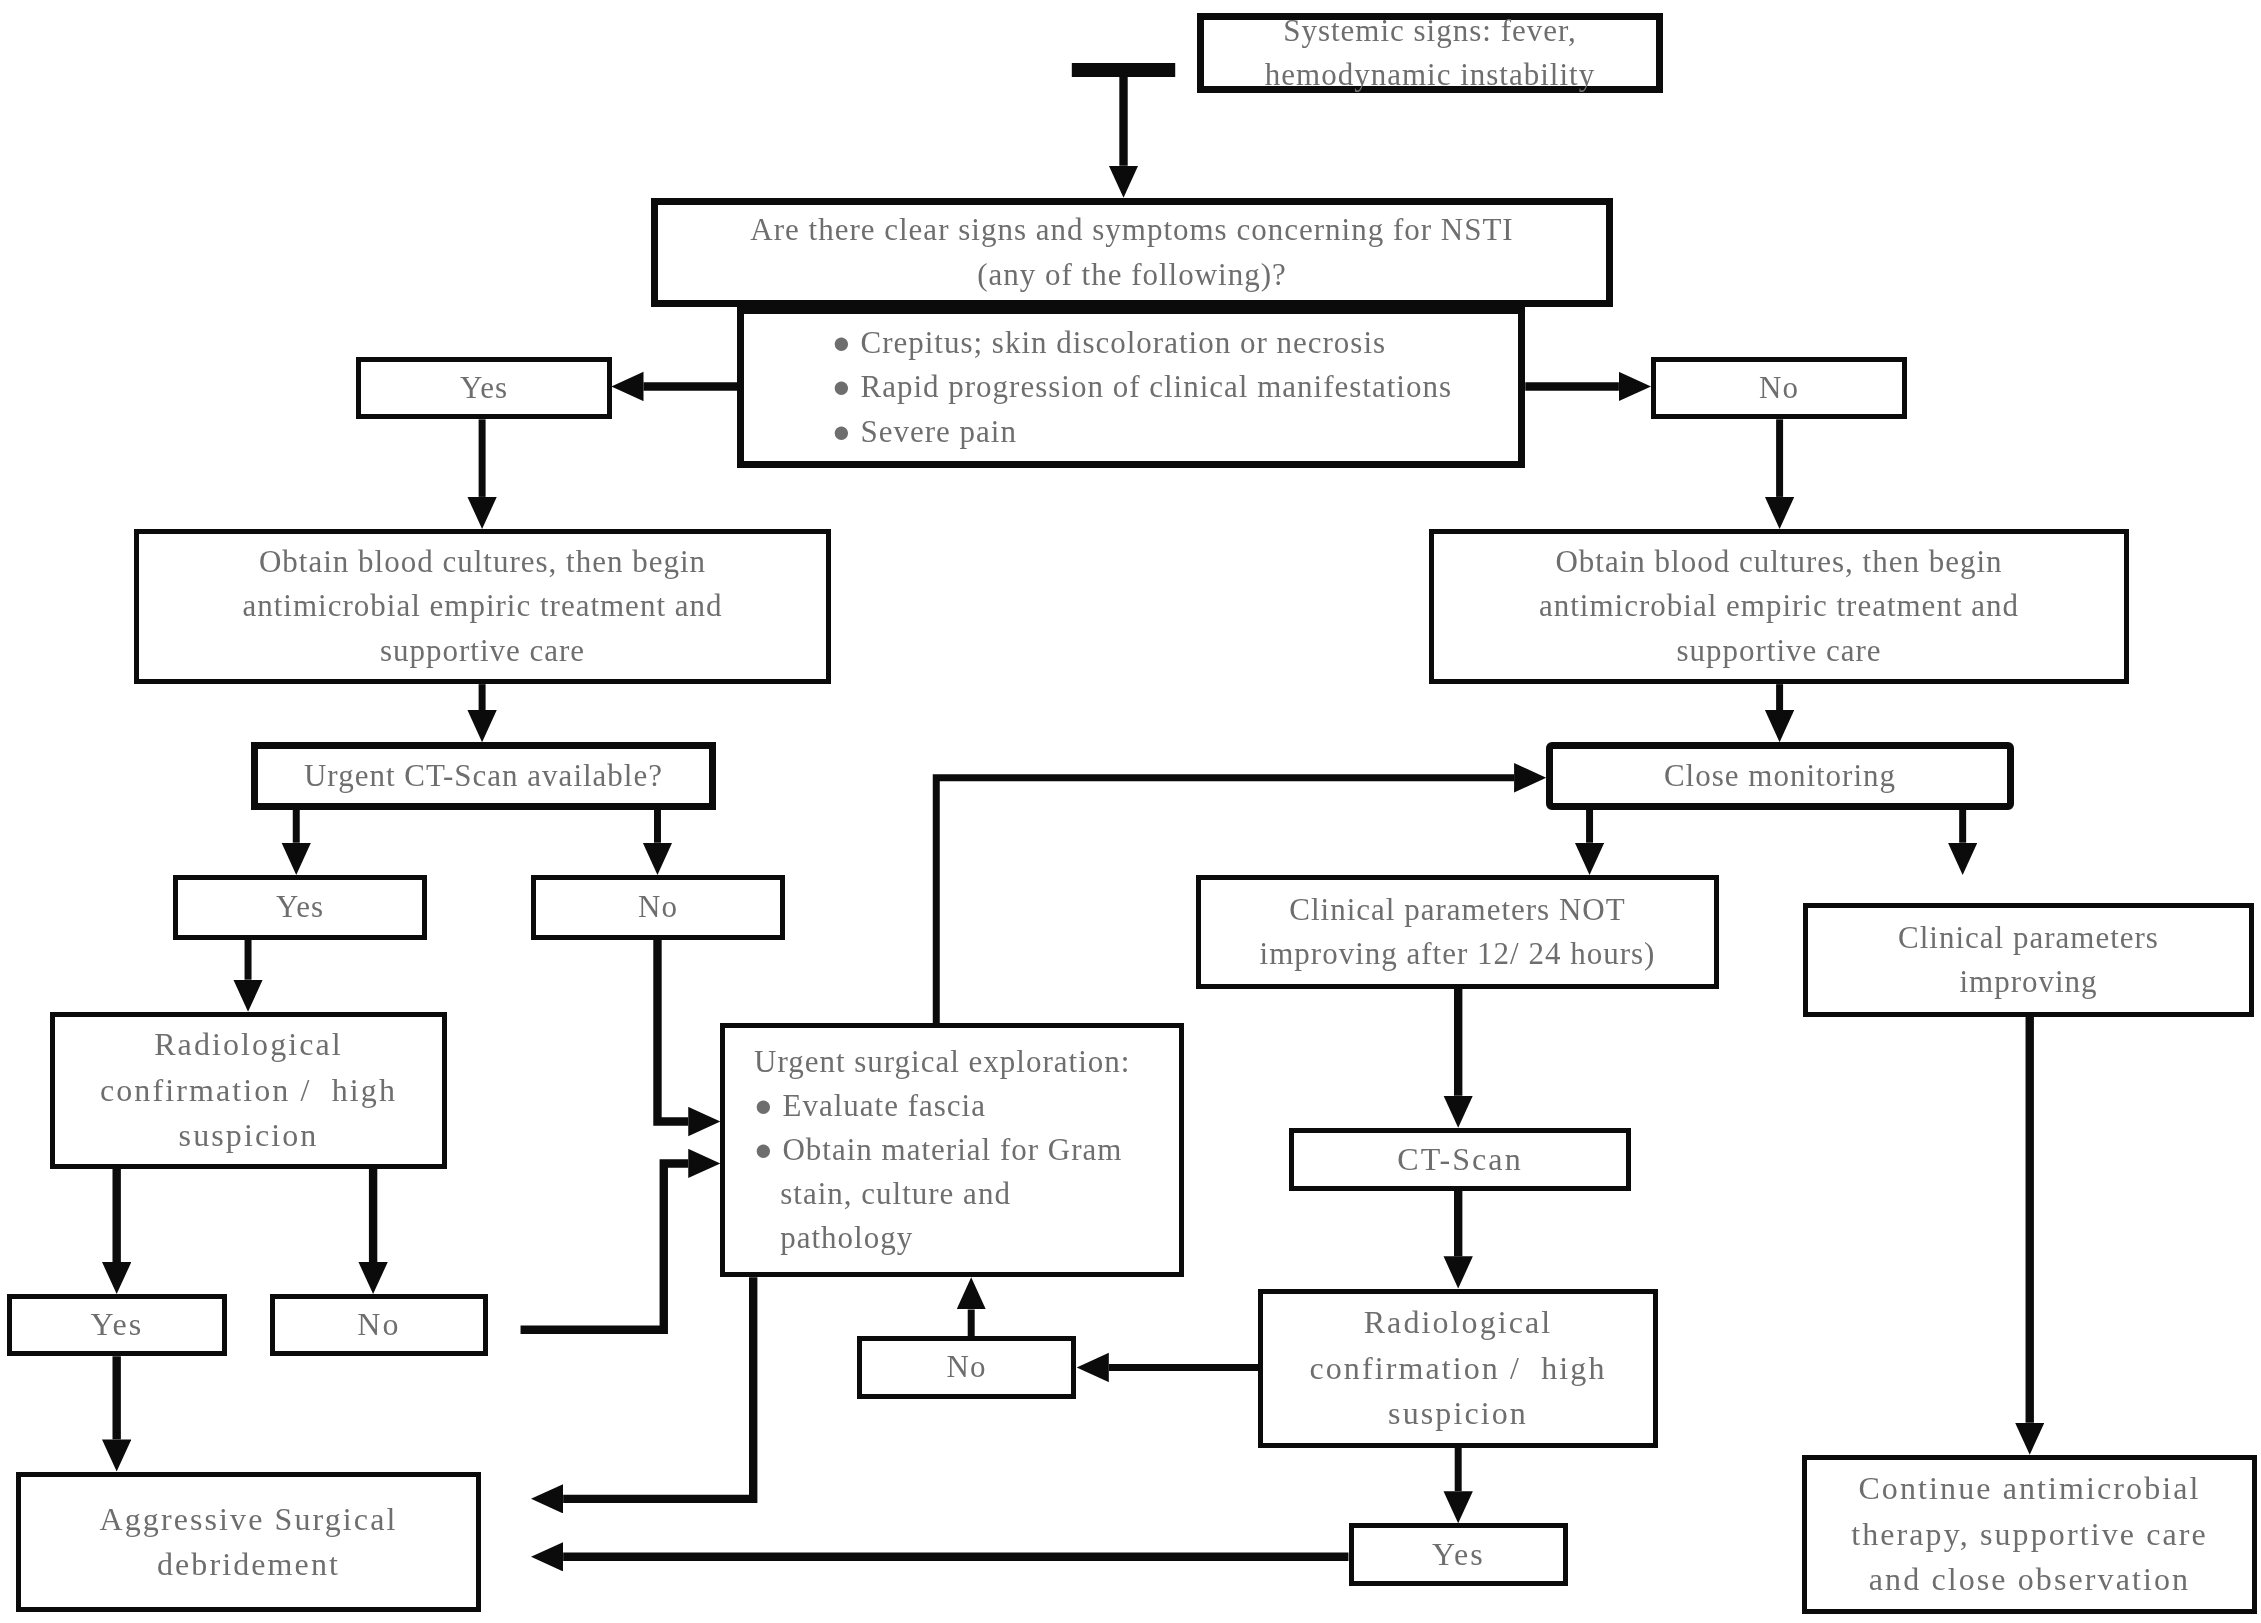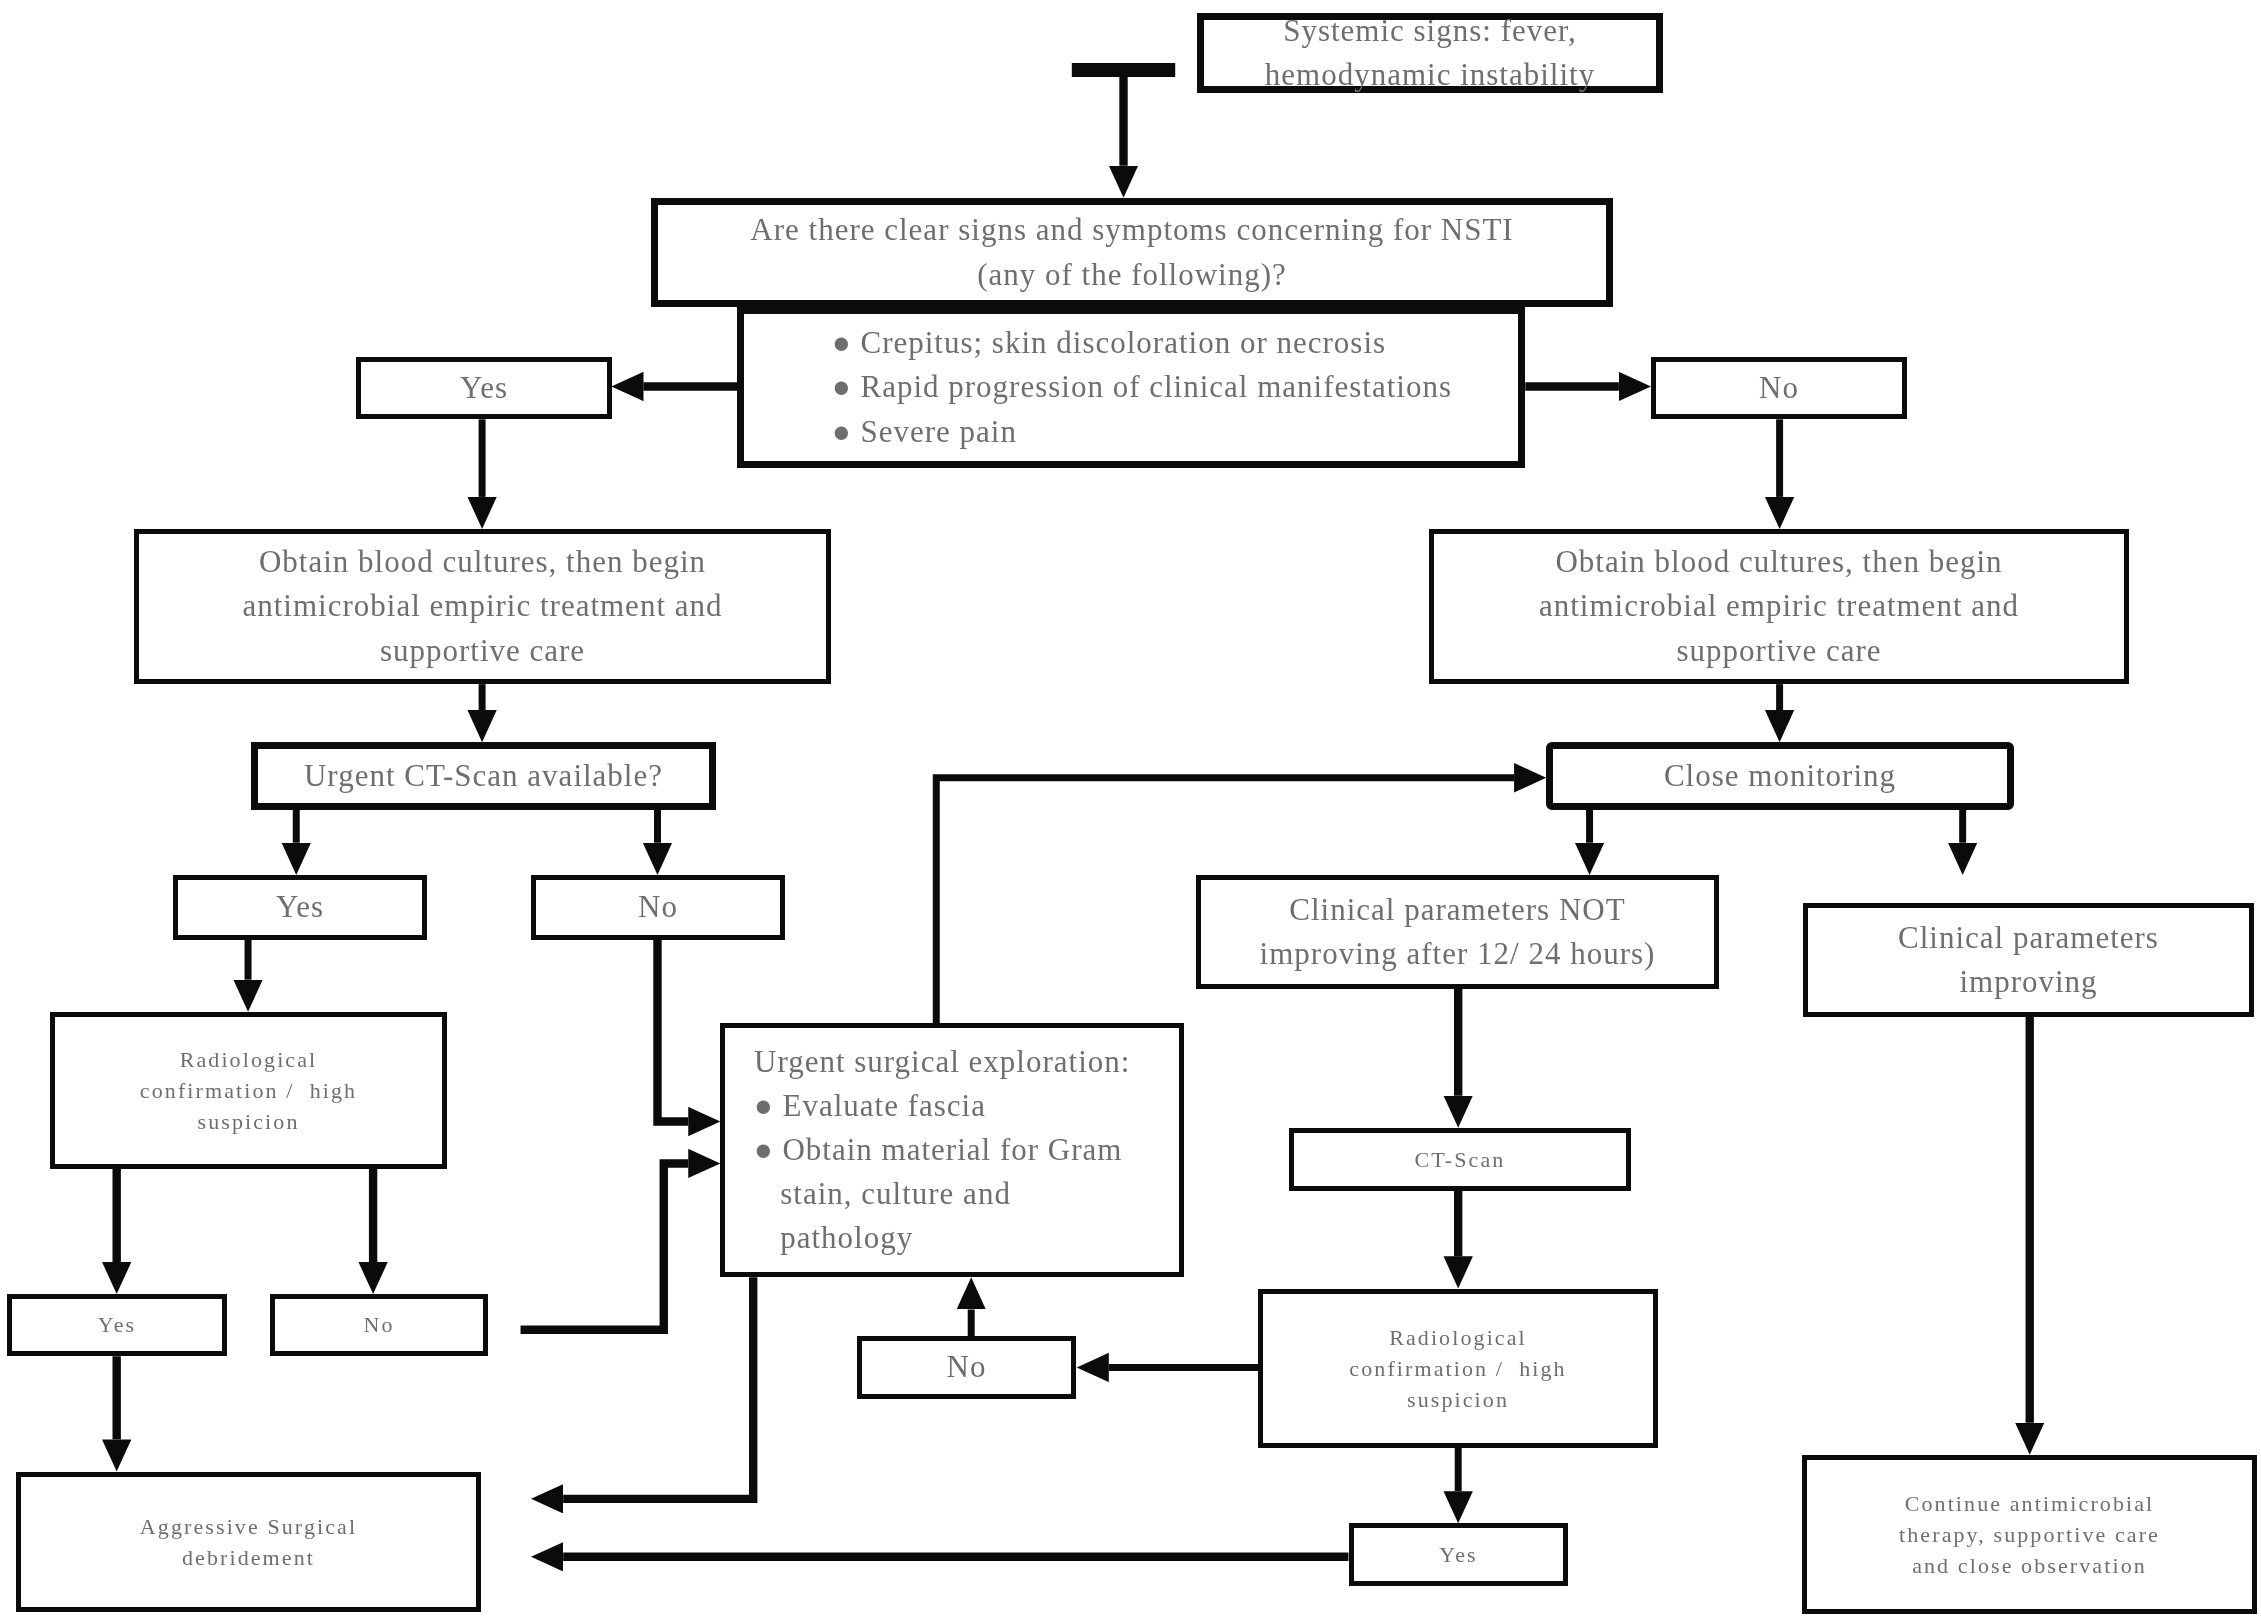--- a/index.html
+++ b/index.html
@@ -36,21 +36,21 @@
     white-space:pre-wrap;
   }
   .node.left{
     align-items:flex-start;
     text-align:left;
     padding-left:29px;
     padding-right:7px;
   }
   .node.wide .label{
     letter-spacing:2.1px;
-    font-size:22px;
+    font-size:32px;
   }
   .label{display:block;}
   polyline{
     fill:none;
     stroke:var(--ink);
   }
 </style>
 </head>
 <body>
 

